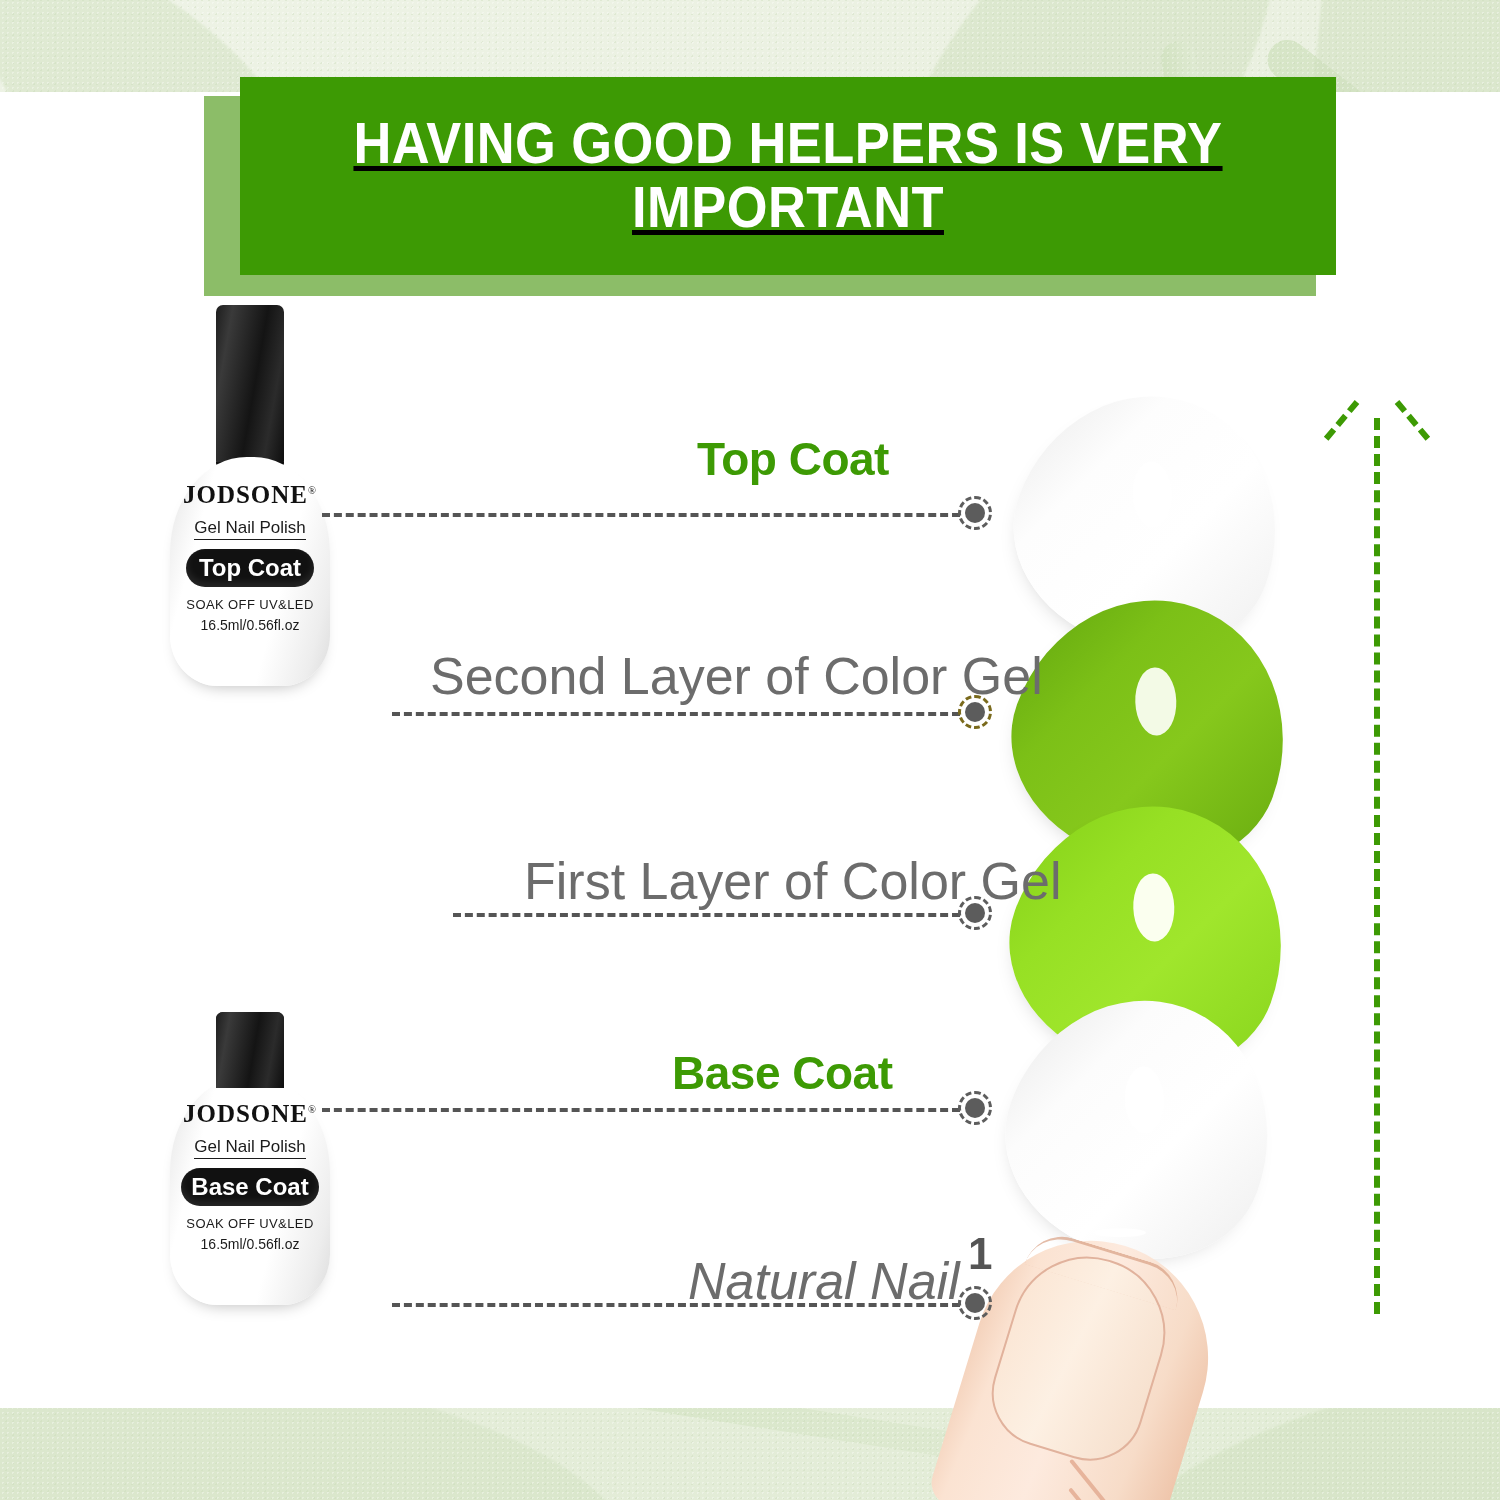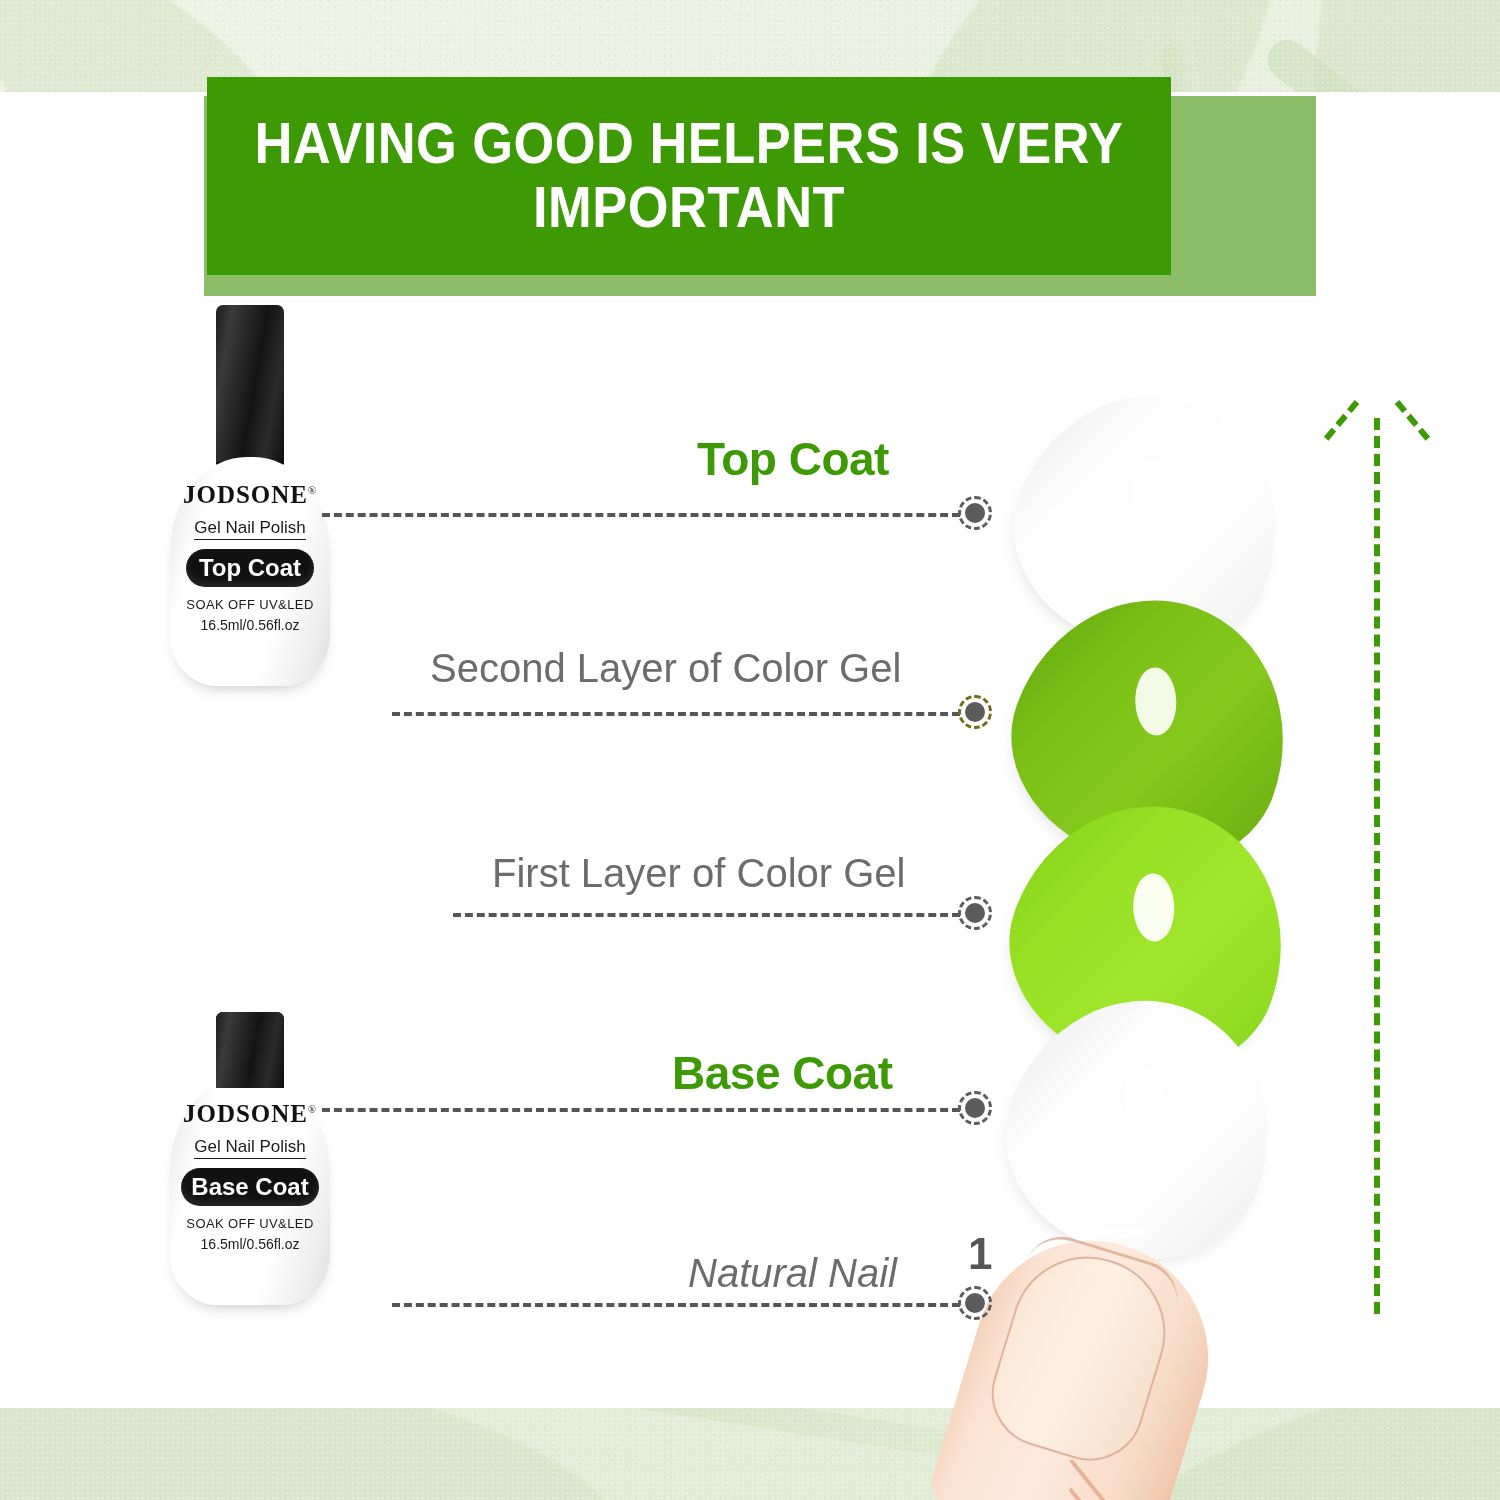--- a/index.html
+++ b/index.html
@@ -18,22 +18,22 @@
   #bg .blade{position:absolute;background:linear-gradient(90deg,#cfe1bd,#dfead2);opacity:.75;}
   #noise{position:absolute;inset:0;opacity:.35;
      background-image:radial-gradient(#ffffff 1px,transparent 1px),radial-gradient(#c8d9b6 1px,transparent 1px);
      background-size:5px 5px,7px 7px;background-position:0 0,3px 4px;}
 
   
   #canvas{position:absolute;left:0;top:92px;width:1500px;height:1316px;background:#fff;}
 
   
   #banner-shadow{position:absolute;left:204px;top:96px;width:1112px;height:200px;background:#8cbd68;}
-  #banner{position:absolute;left:207px;top:77px;width:964px;height:198px;background:#3d9a04;
-          display:flex;align-items:center;justify-content:center;}
+  #banner{position:absolute;left:240px;top:77px;width:1096px;height:198px;background:#3d9a04;
+          display:flex;align-items:center;justify-content:center;text-decoration:underline;}
   #banner-title{
      color:#fff;font-weight:bold;font-size:57px;line-height:1.12;text-align:center;
      letter-spacing:.5px;width:1010px;
      font-family:"Liberation Sans Narrow","Liberation Sans",sans-serif;
      transform:scaleX(.92);transform-origin:center;
   }
 
   
   .bottle{position:absolute;width:200px;}
   .cap{position:absolute;left:50%;transform:translateX(-50%);
@@ -53,21 +53,21 @@
         box-shadow:inset 0 -4px 8px rgba(255,255,255,.10);}
   .soak{color:#1b1b1b;letter-spacing:.4px;}
   .vol{color:#1b1b1b;}
   .dash{position:absolute;height:0;border-top:4px dashed #555;}
   .dot{position:absolute;width:34px;height:34px;border-radius:50%;}
   .dot .ring{position:absolute;inset:0;border-radius:50%;border:3.5px dashed #5d5d5d;}
   .dot .core{position:absolute;left:7px;top:7px;width:20px;height:20px;border-radius:50%;background:#5c5c5c;}
   .dot.olive .ring{border-color:#7a6a1c;}
   .lbl{position:absolute;white-space:nowrap;}
   .lbl.green{color:#3d9a04;font-weight:bold;font-size:46px;letter-spacing:-.5px;}
-  .lbl.grey{color:#6c6c6c;font-size:40px;letter-spacing:0;}
+  .lbl.grey{color:#6c6c6c;font-size:52px;letter-spacing:0;}
   .num{position:absolute;color:#555;font-weight:bold;font-size:44px;}
 
   
   .nail{position:absolute;border-radius:50% 50% 48% 48%/58% 58% 42% 42%;}
   .nail .hl{position:absolute;left:40%;top:26%;width:15%;height:26%;
             border-radius:50%;transform:rotate(-22deg);}
   .nail .gloss{position:absolute;left:46%;bottom:7%;width:20%;height:3.4%;
             border-radius:50%;background:rgba(255,255,255,.85);transform:rotate(-20deg);}
 
   
@@ -185,21 +185,21 @@
   <div class="core"></div>
 </div>
 
 <div class="lbl grey" style="left:430px;top:646px;">Second Layer of Color Gel</div>
 <div class="dash" style="left:392px;top:712px;width:568px;"></div>
 <div class="dot olive" style="left:958px;top:695px;">
   <div class="ring"></div>
   <div class="core"></div>
 </div>
 
-<div class="lbl grey" style="left:492px;top:851px;">First Layer of Color Gel</div>
+<div class="lbl grey" style="left:524px;top:851px;">First Layer of Color Gel</div>
 <div class="dash" style="left:453px;top:913px;width:507px;"></div>
 <div class="dot" style="left:958px;top:896px;">
   <div class="ring"></div>
   <div class="core"></div>
 </div>
 
 <div class="lbl green" style="left:672px;top:1046px;">Base Coat</div>
 <div class="dash" style="left:322px;top:1108px;width:638px;"></div>
 <div class="dot" style="left:958px;top:1091px;">
   <div class="ring"></div>

